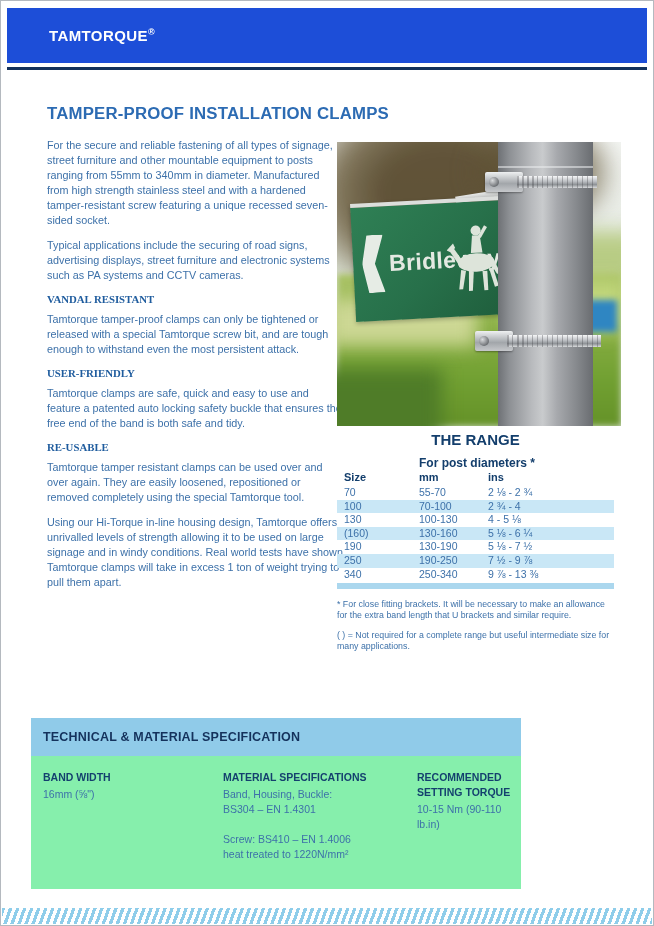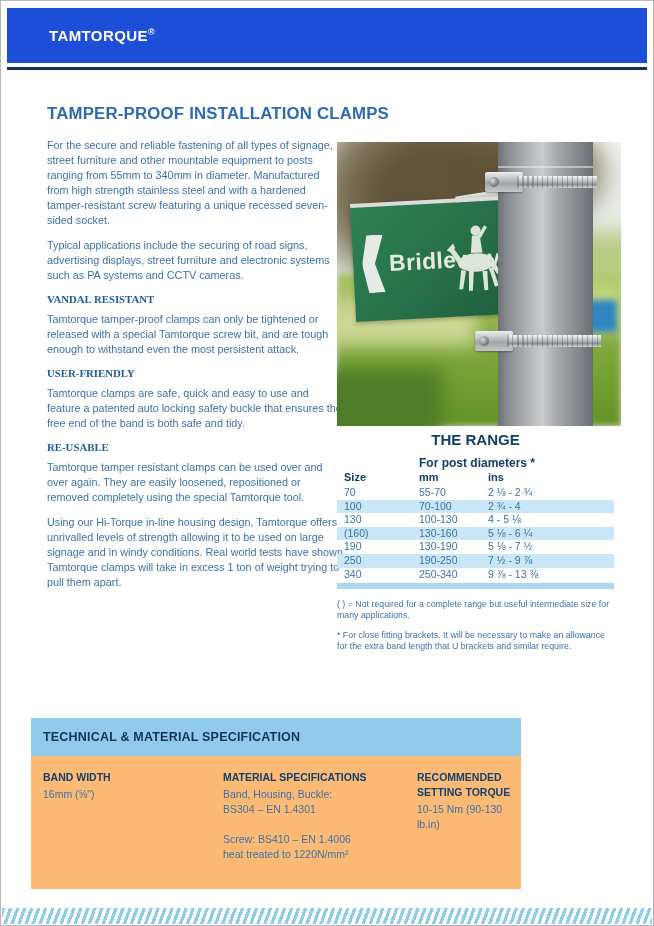--- a/index.html
+++ b/index.html
@@ -76,21 +76,21 @@
   .tbl-cols { font-size:11px; font-weight:bold; color:#133e6c; line-height:14px; margin-bottom:2px; }
   .tbl-row { font-size:10.5px; line-height:13.6px; height:13.6px; }
   .tbl-row.striped { background:#c9e7f6; }
   .tbl-bar { height:6px; background:#abd7ee; margin-top:2px; }
   .fn { font-size:8.8px; line-height:10.5px; margin-top:10px; width:280px; }
 
   
   .spec { position:absolute; left:30px; top:717px; width:490px; }
   .spec-head { height:38px; background:#90cbe9; display:flex; align-items:center; padding-left:12px;
     font-size:12.5px; font-weight:bold; color:#14325c; letter-spacing:.2px; }
-  .spec-body { position:relative; height:133px; background:#fdba74; }
+  .spec-body { position:relative; height:133px; background:#86efac; }
   .spec-col { position:absolute; top:14px; font-size:10.5px; line-height:15px; color:#3d71a9; }
   .spec-col h4 { font-size:10.5px; font-weight:bold; color:#14406e; margin-bottom:2px; }
   .spec-col .gap { height:15px; }
   .spec-col-1 { left:12px; }
   .spec-col-2 { left:192px; }
   .spec-col-3 { left:386px; }
 
   
   .hatch { position:absolute; left:1px; right:1px; bottom:1px; height:16px;
     background:repeating-linear-gradient(110deg, #8ecdea 0 3.2px, #ffffff 3.2px 6.6px); }
@@ -203,41 +203,41 @@
       <span>250</span>
         <span>190-250</span>
         <span>7 ½ - 9 ⅞</span>
     </div>
     <div class="tbl-row">
       <span>340</span>
         <span>250-340</span>
         <span>9 ⅞ - 13 ⅜</span>
     </div>
     <div class="tbl-bar"></div>
+    <p class="fn">* For close fitting brackets.  It will be necessary to make an allowance for the extra band length that U brackets and similar require.</p>
     <p class="fn">( ) = Not required for a complete range but useful intermediate size for many applications.</p>
-    <p class="fn">* For close fitting brackets.  It will be necessary to make an allowance for the extra band length that U brackets and similar require.</p>
   </section>
 
   <section class="spec">
     <div class="spec-head">TECHNICAL &amp; MATERIAL SPECIFICATION</div>
     <div class="spec-body">
       <div class="spec-col spec-col-1">
         <h4>BAND WIDTH</h4>
         <div>16mm  (⅝")</div>
       </div>
       <div class="spec-col spec-col-2">
         <h4>MATERIAL SPECIFICATIONS</h4>
         <div>Band, Housing, Buckle:</div>
         <div>BS304 – EN 1.4301</div>
         <div class="gap"></div>
         <div>Screw: BS410 – EN 1.4006</div>
         <div>heat treated to 1220N/mm²</div>
       </div>
       <div class="spec-col spec-col-3">
         <h4>RECOMMENDED SETTING TORQUE</h4>
-        <div>10-15 Nm (90-130 lb.in)</div>
+        <div>10-15 Nm (90-110 lb.in)</div>
       </div>
     </div>
   </section>
 
   <div class="hatch"></div>
 
 </div>
 
 </body></html>

